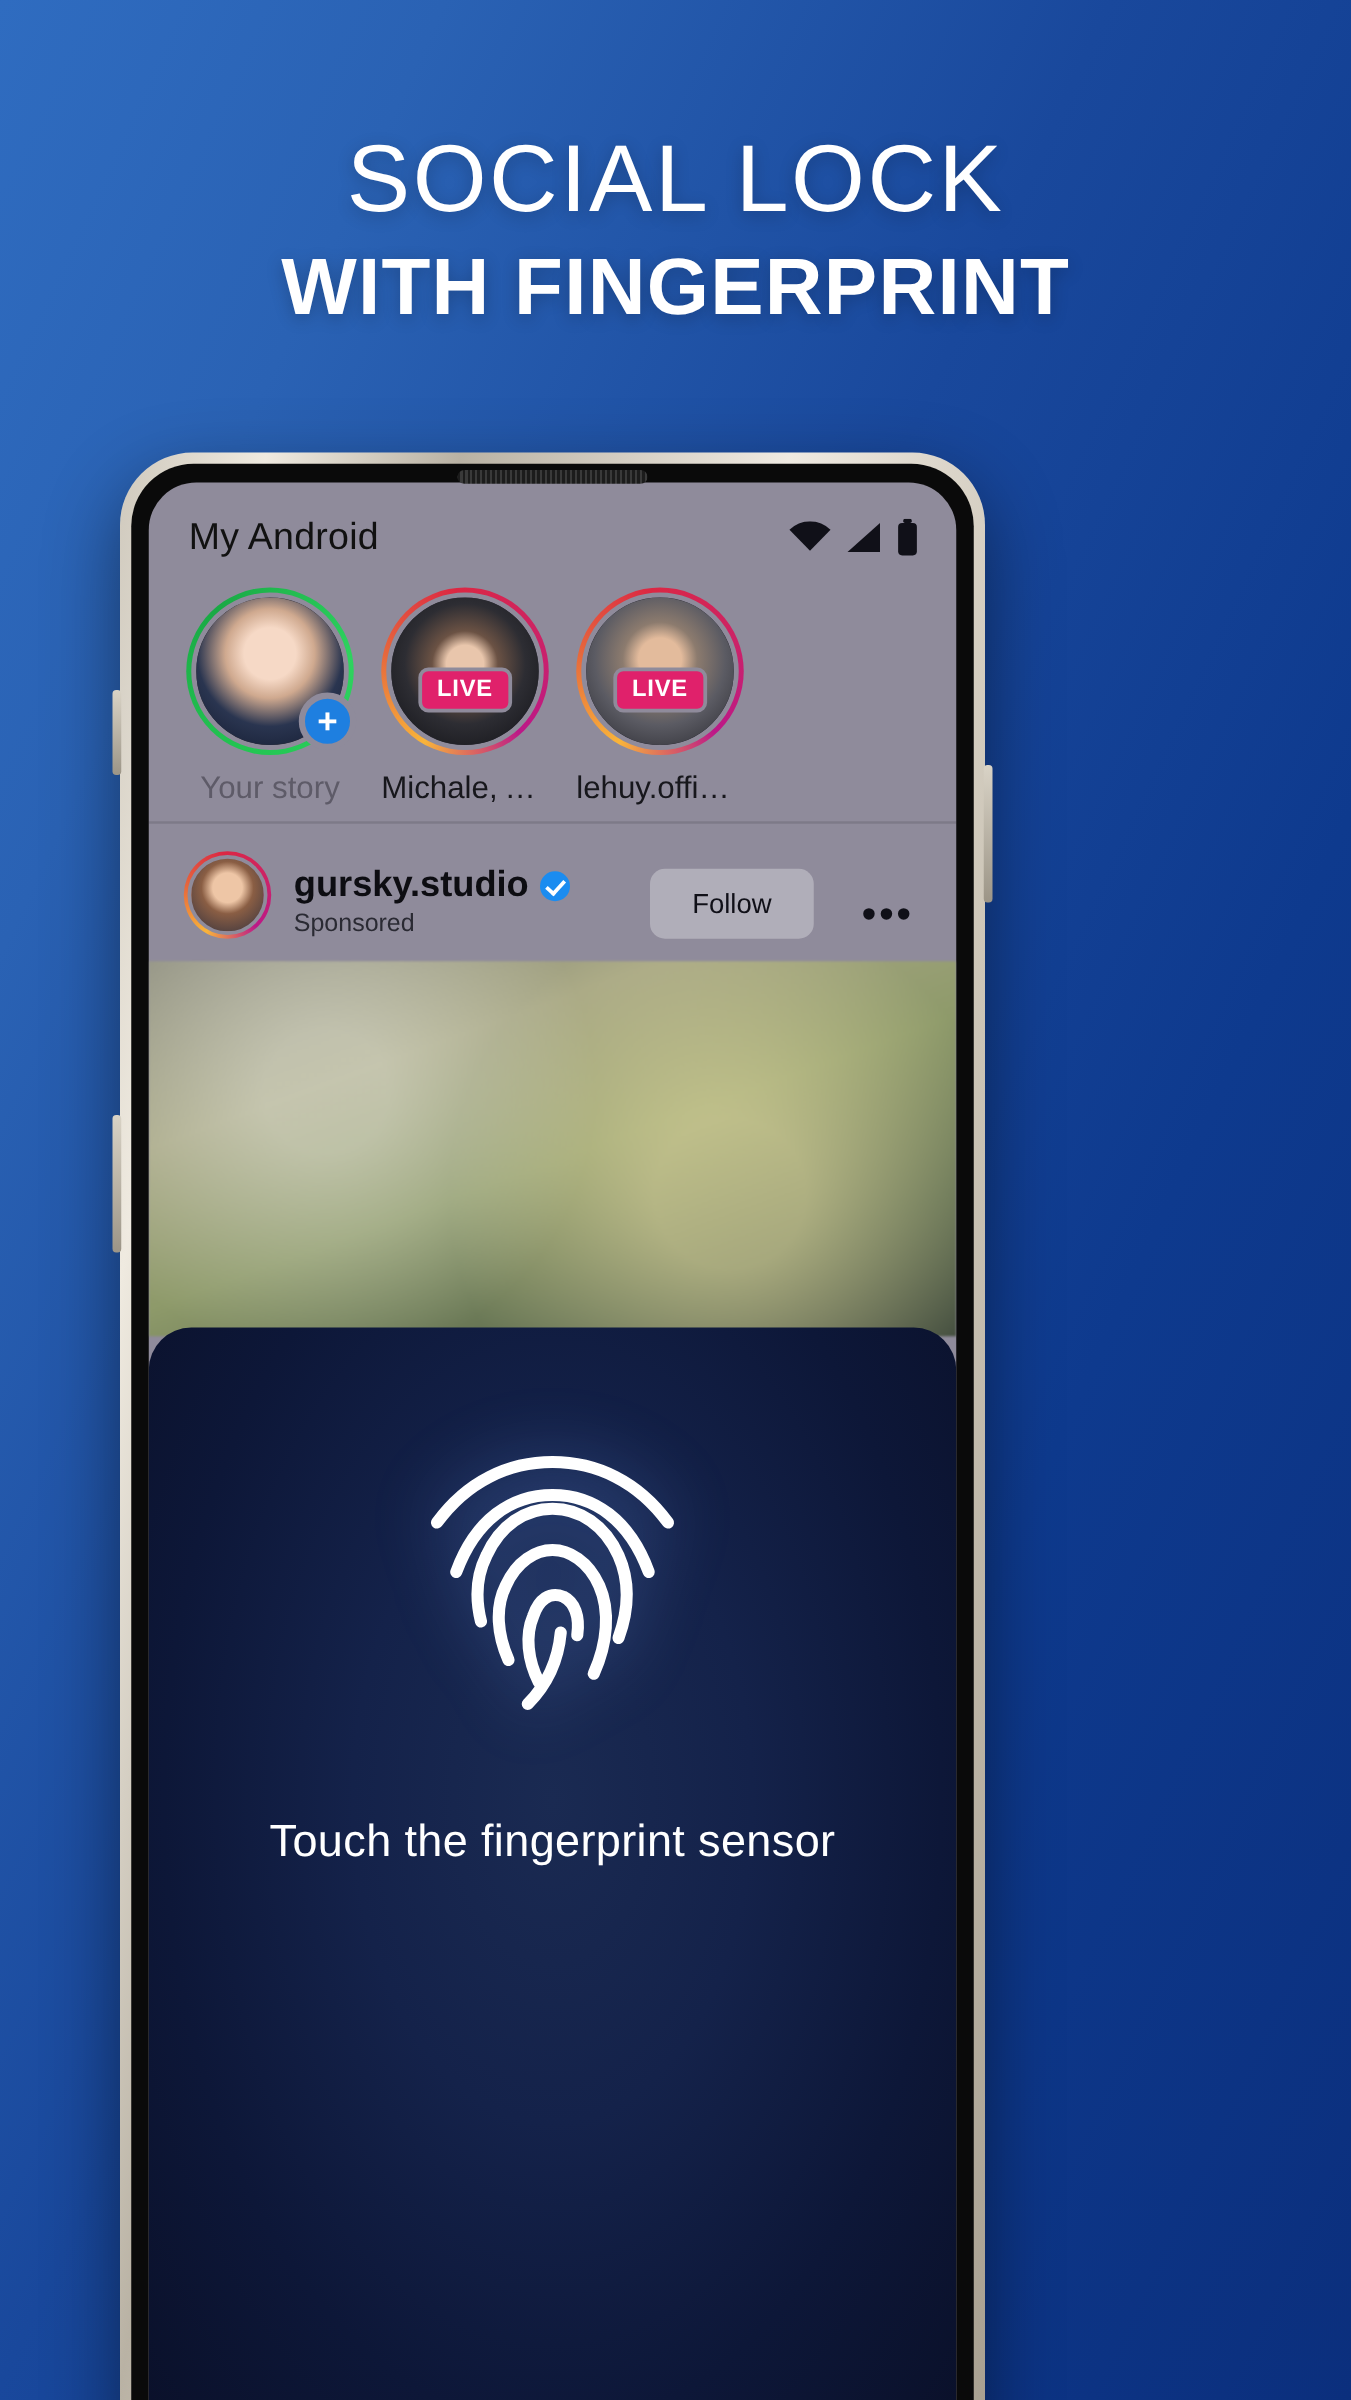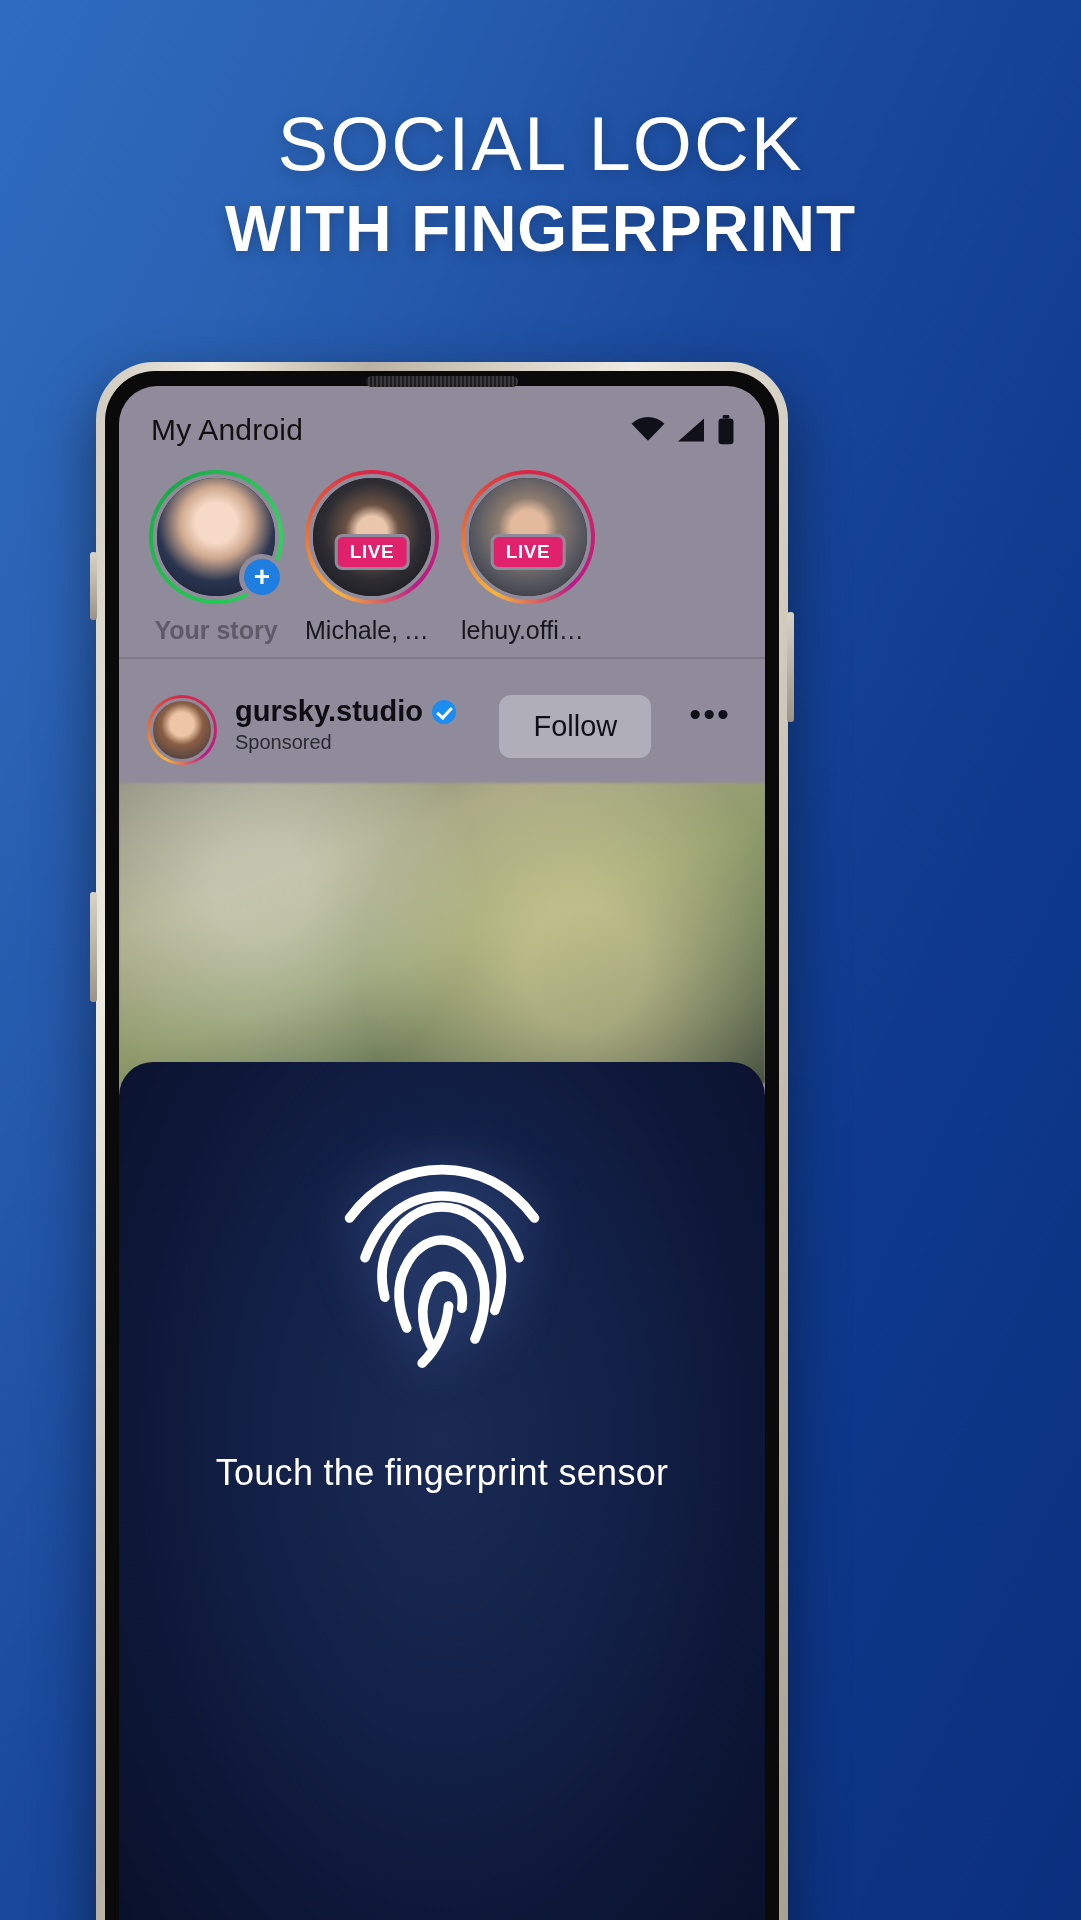--- a/index.html
+++ b/index.html
@@ -178,21 +178,21 @@
   }
   .story-name {
     margin-top: 12px;
     text-align: center;
     font-size: 25px;
     color: #17171c;
     white-space: nowrap;
     overflow: hidden;
     text-overflow: ellipsis;
   }
-  .story-name.muted { color: #5e5b68; font-weight: bold; }
+  .story-name.muted { color: #5e5b68; }
 
   
   .like-bubble {
     position: absolute;
     left: 50%; top: -44px;
     transform: translateX(-50%);
     background: #e0123f;
     color: #fff;
     border-radius: 16px;
     padding: 8px 18px;
@@ -207,22 +207,22 @@
     left: 50%; bottom: -15px;
     transform: translateX(-50%);
     border-left: 16px solid transparent;
     border-right: 16px solid transparent;
     border-top: 17px solid #e0123f;
   }
 
   
   .divider { height: 2px; background: rgba(0,0,0,.12); }
   .post-head {
-    display: flex; align-items: flex-start;
-    padding: 36px 26px 18px 28px;
+    display: flex; align-items: flex-end;
+    padding: 22px 26px 18px 28px;
     gap: 18px;
   }
   .post-av {
     width: 70px; height: 70px; border-radius: 50%;
     padding: 3px;
     background: conic-gradient(from 210deg,#f9b43a,#e6683c,#dc2743,#cc2366,#bc1888,#f9b43a);
     flex: 0 0 auto;
   }
   .post-av-in {
     width: 100%; height: 100%; border-radius: 50%;
@@ -242,21 +242,21 @@
     content: "";
     position: absolute; left: 8px; top: 4px;
     width: 6px; height: 12px;
     border: solid #fff; border-width: 0 3px 3px 0;
     transform: rotate(42deg);
   }
   .post-sub { font-size: 20px; color: #2a2a33; margin-top: 3px; }
   .follow-btn {
     background: rgba(255,255,255,.30);
     color: #101018;
-    font-size: 29px;
+    font-size: 22px;
     padding: 15px 34px;
     border-radius: 12px;
     border: none;
     font-family: inherit;
   }
   .dots { font-size: 34px; color: #101018; padding: 0 8px 0 20px; letter-spacing: 2px; }
 
   
   .post-img {
     height: 300px;

